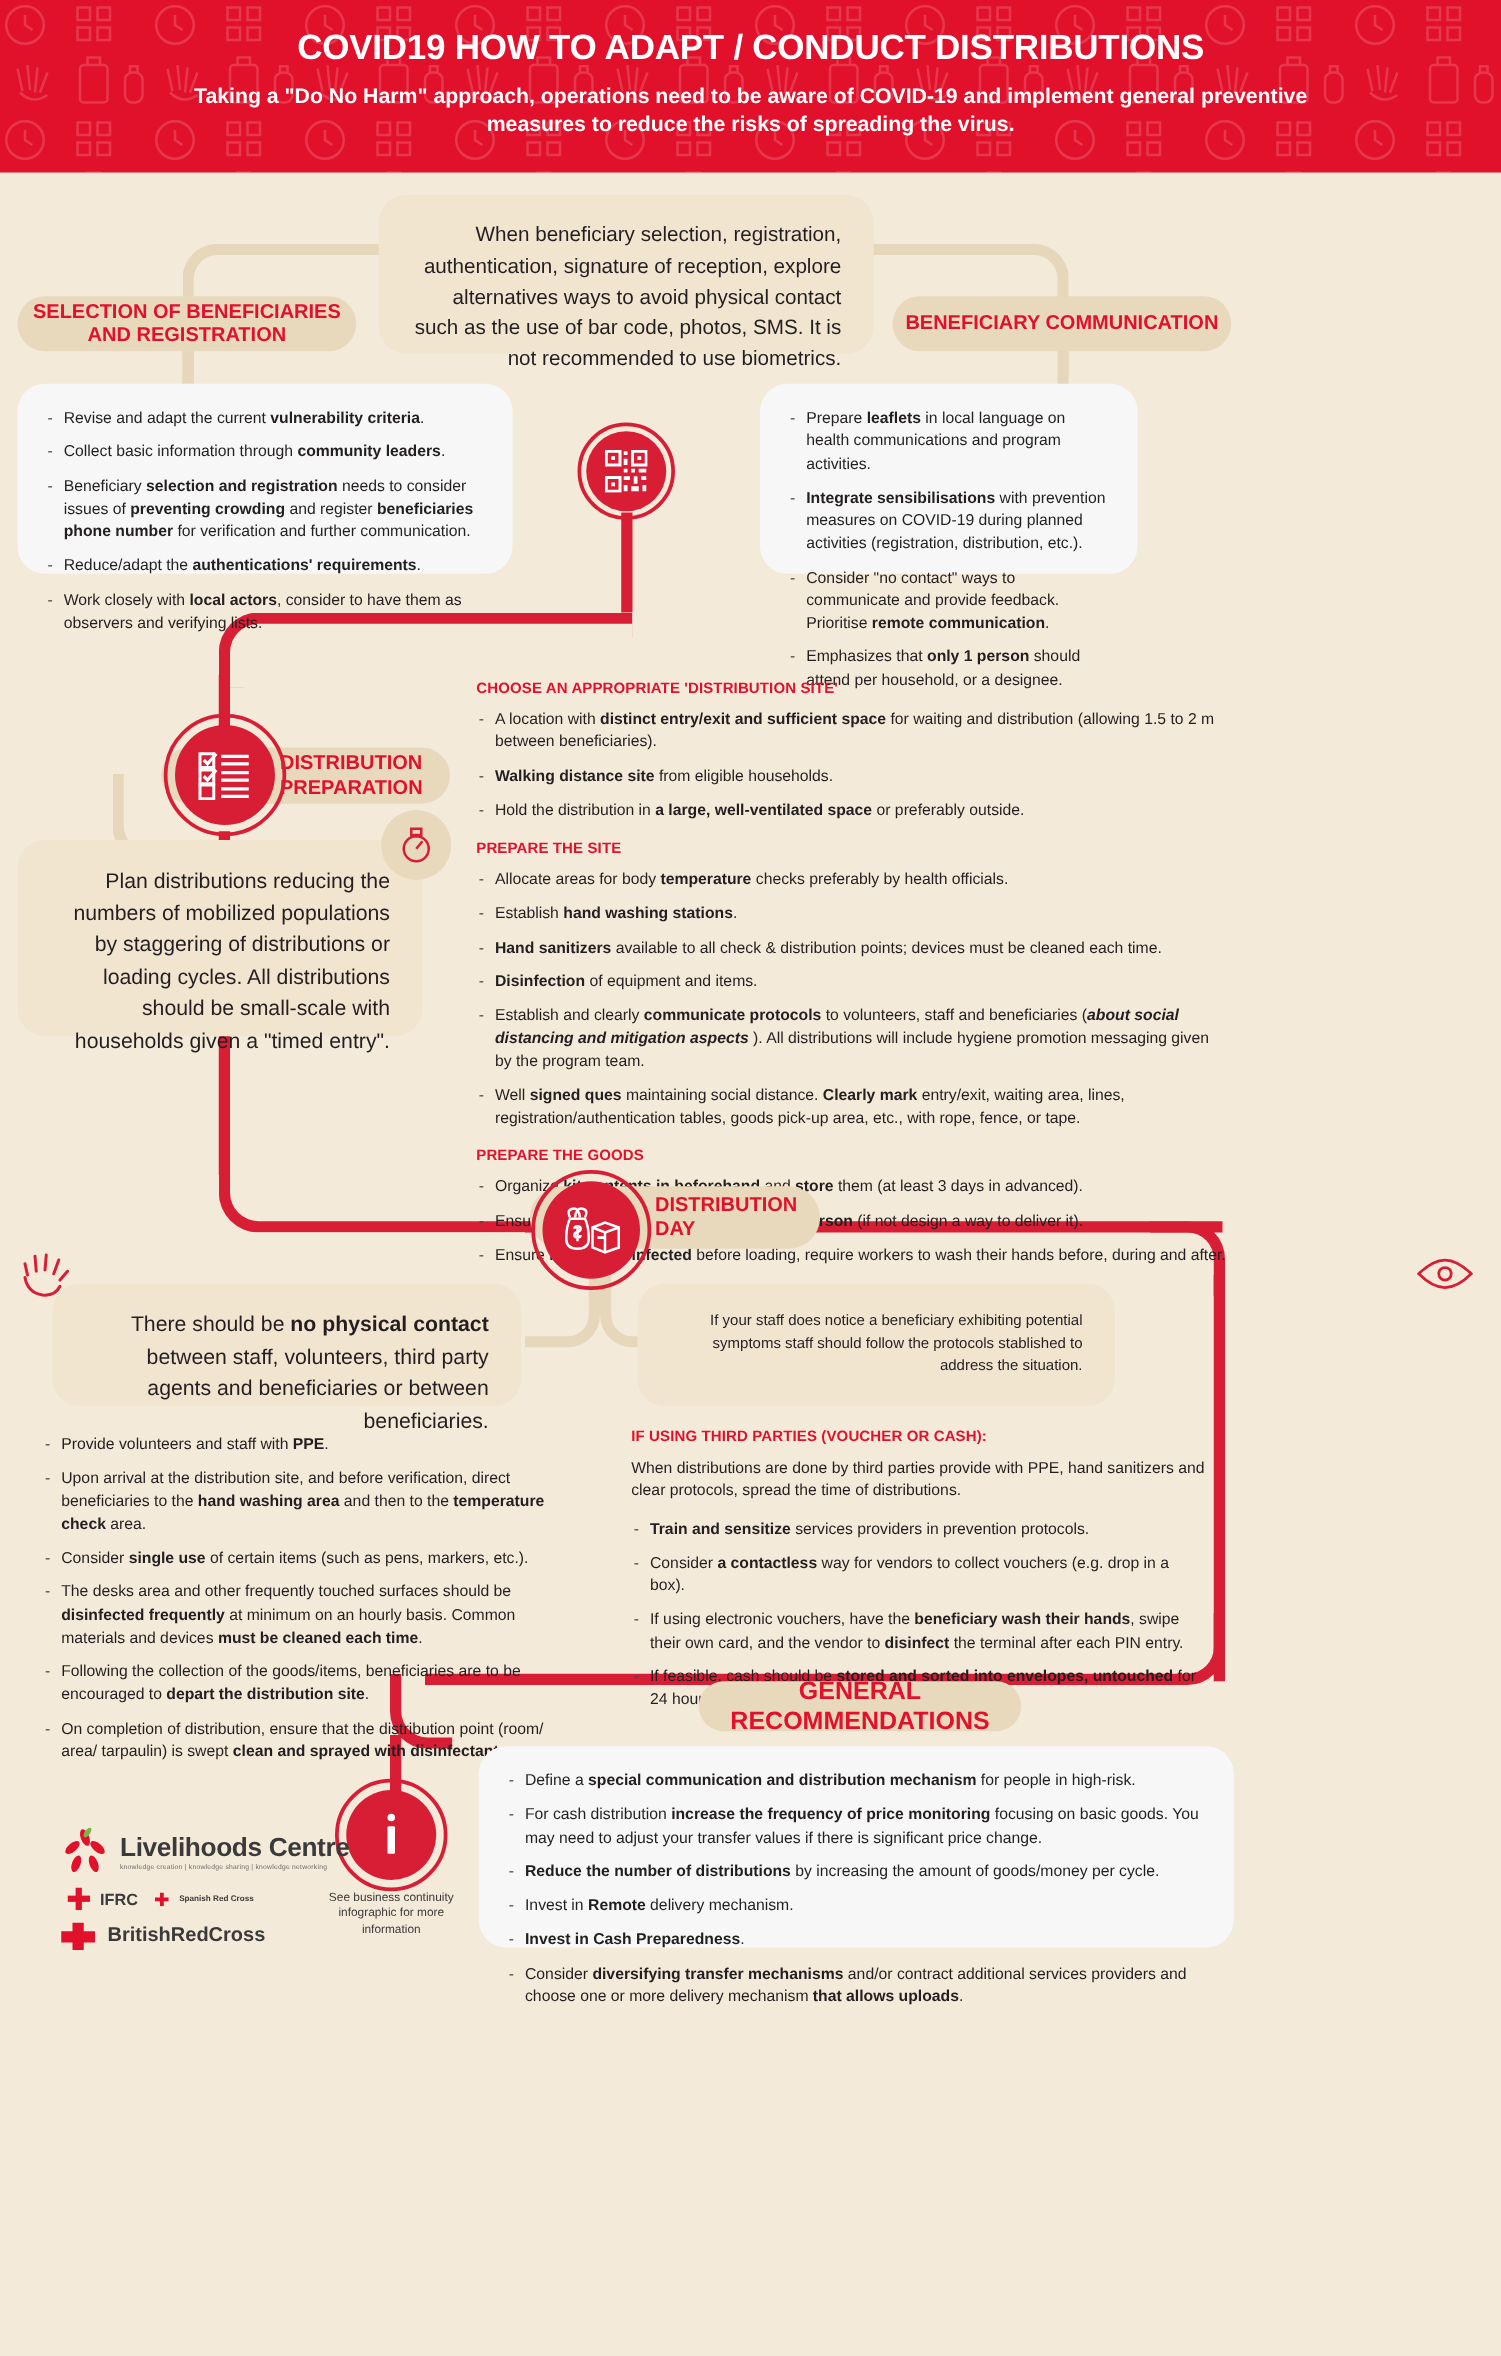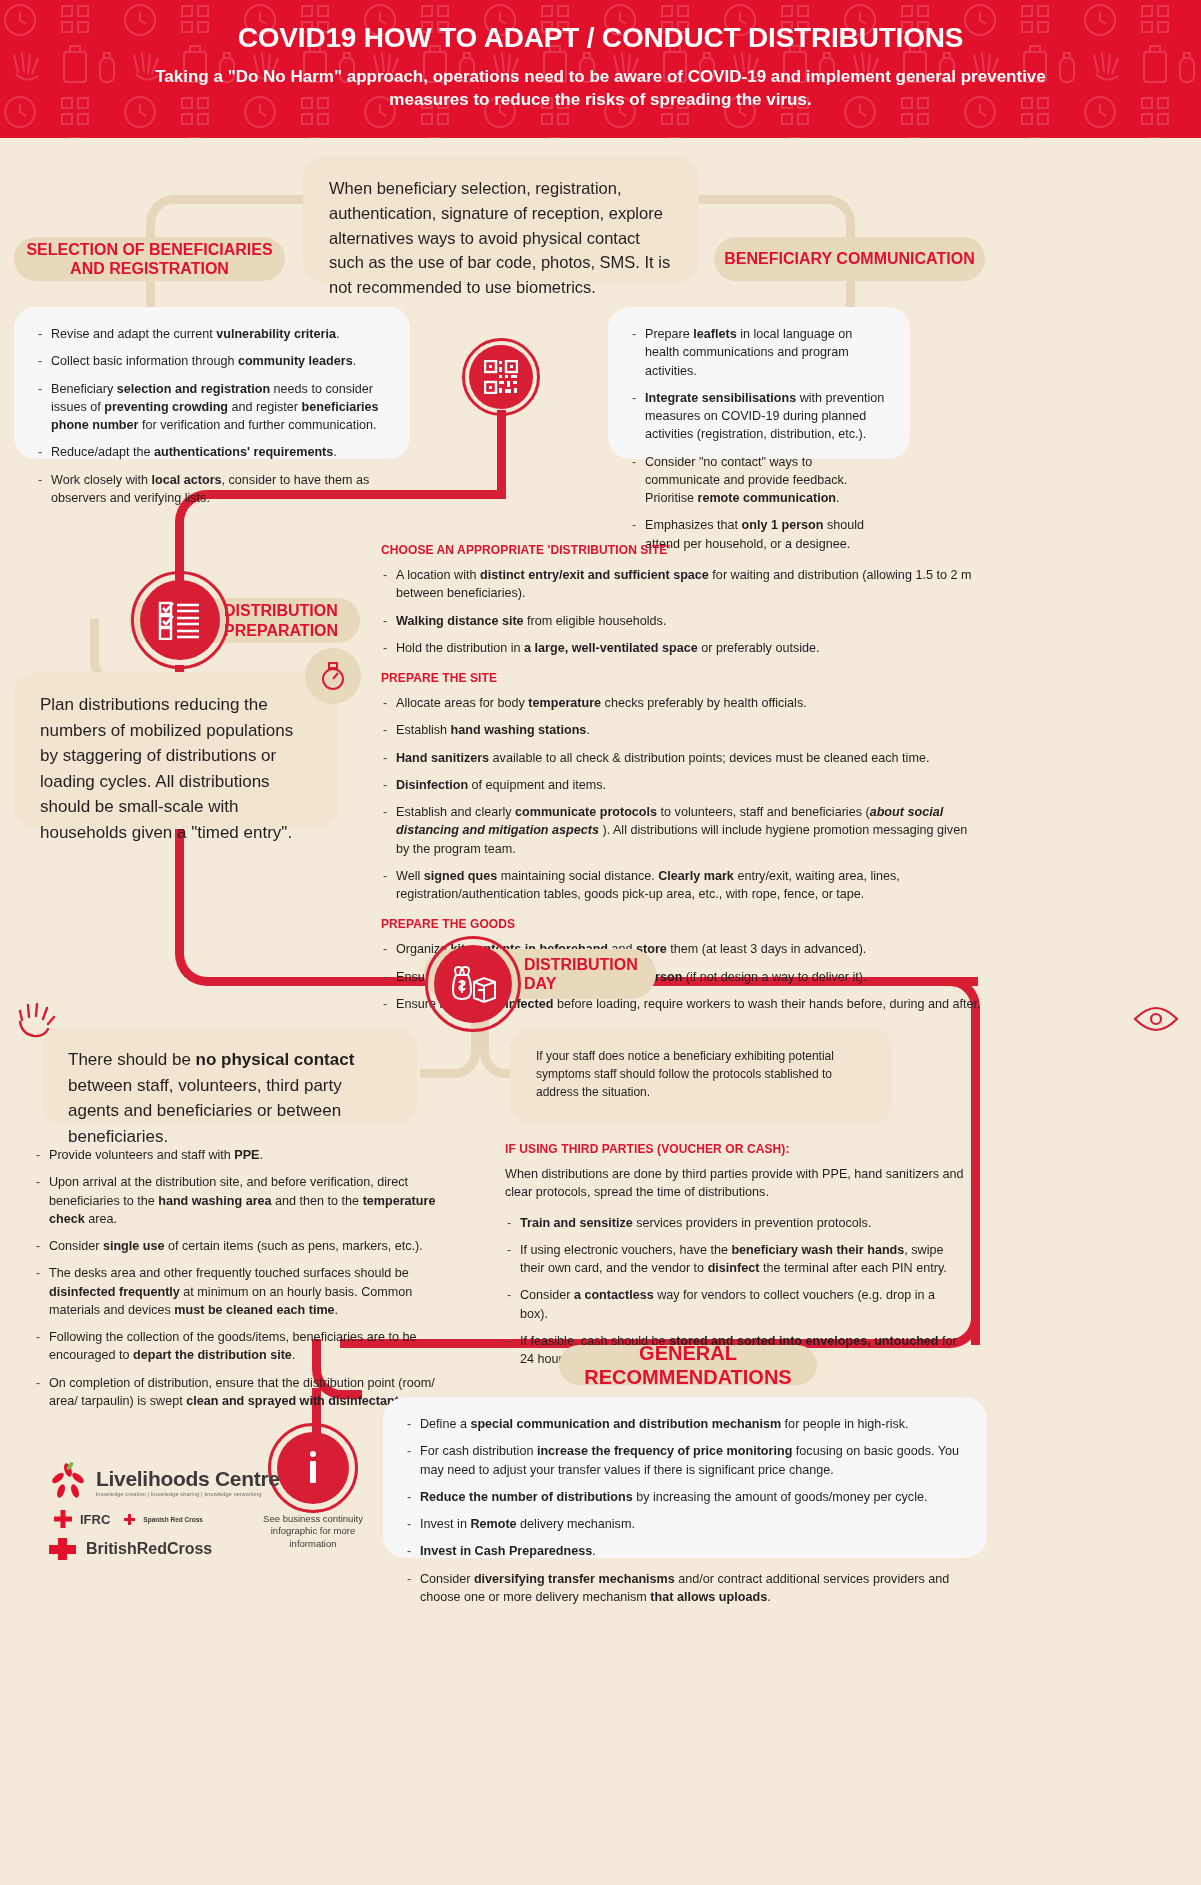--- a/index.html
+++ b/index.html
@@ -64,21 +64,21 @@
   }
   .pill.left-aligned { justify-content: flex-end; padding-left: 95px; text-align: left; }
 
   .callout {
     position: absolute;
     background: #f1e5d0;
     border-radius: 22px;
     padding: 20px 26px;
     font-size: 16.5px;
     line-height: 1.5;
-    text-align: left;
+    text-align: right;
     z-index: 4;
   }
 
   .whitebox {
     position: absolute;
     background: #f7f7f7;
     border-radius: 22px;
     padding: 18px 22px;
     z-index: 4;
   }
@@ -373,22 +373,22 @@
   <li>The desks area and other frequently touched surfaces should be <b>disinfected frequently</b> at minimum on an hourly basis. Common materials and devices <b>must be cleaned each time</b>.</li>
   <li>Following the collection of the goods/items, beneficiaries are to be encouraged to <b>depart the distribution site</b>.</li>
   <li>On completion of distribution, ensure that the distribution point (room/ area/ tarpaulin) is swept <b>clean and sprayed with disinfectant</b>.</li>
 </ul>
 
 <div style="position:absolute; left:505px; top:1140px; width:460px; z-index:4;">
   <div class="section-head">IF USING THIRD PARTIES (VOUCHER OR CASH):</div>
   <div style="font-size:12.6px; line-height:1.45; margin-bottom:12px;">When distributions are done by third parties provide with PPE, hand sanitizers and clear protocols, spread the time of distributions.</div>
   <ul class="bullets">
     <li><b>Train and sensitize</b> services providers in prevention protocols.</li>
+    <li>Consider <b>a contactless</b> way for vendors to collect vouchers (e.g. drop in a box).</li>
     <li>If using electronic vouchers, have the <b>beneficiary wash their hands</b>, swipe their own card, and the vendor to <b>disinfect</b> the terminal after each PIN entry.</li>
-    <li>Consider <b>a contactless</b> way for vendors to collect vouchers (e.g. drop in a box).</li>
     <li>If feasible, cash should be <b>stored and sorted into envelopes, untouched</b> for 24 hours prior to distribution.</li>
   </ul>
 </div>
 
 <div class="pill" style="left:559px; top:1345px; width:258px; height:40px; font-size:20px;">
   <span>GENERAL RECOMMENDATIONS</span>
 </div>
 
 <div class="whitebox" style="left:383px; top:1397px; width:604px; height:161px;">
   <ul class="bullets">

